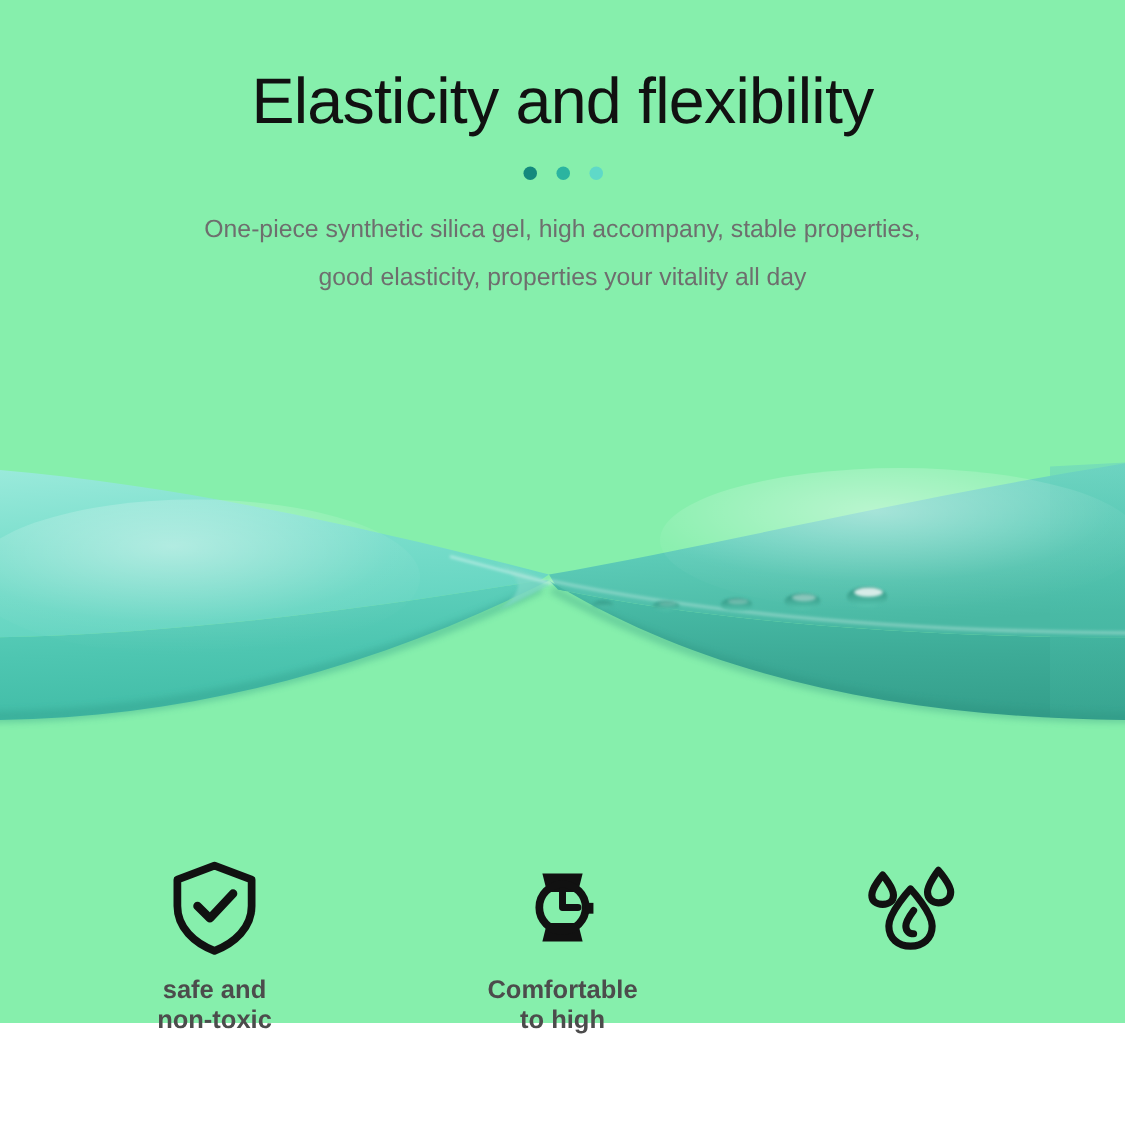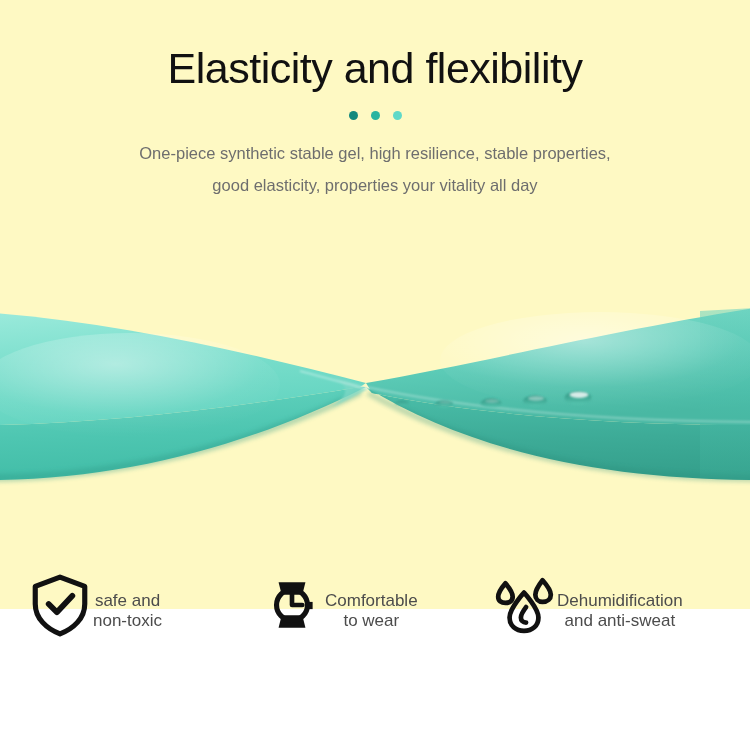--- a/index.html
+++ b/index.html
@@ -4,22 +4,22 @@
 <style>
   * { margin:0; padding:0; box-sizing:border-box; }
   html, body {
     width:750px; height:750px;
     background:#ffffff;
     font-family:"Liberation Sans", sans-serif;
     overflow:hidden;
   }
   .page {
     position:relative;
-    width:750px; height:609px;
-    background:#fef9c3;
+    width:750px; height:682px;
+    background:#86efac;
   }
 
   
   .header {
     position:absolute; top:0; left:0; width:750px;
     padding-top:46px;
     text-align:center;
   }
   .title {
     font-size:43px;
@@ -58,22 +58,23 @@
     position:absolute;
     left:0; top:572px;
     width:750px;
     display:flex;
     justify-content:center;
     align-items:flex-start;
   }
   .feature {
     width:232px;
     display:flex;
-    flex-direction:row;
+    flex-direction:column;
     align-items:center;
+    font-weight:bold;
   }
   .feature-icon {
     height:66px;
     display:flex;
     align-items:center;
     justify-content:center;
   }
   .feature-icon svg { display:block; }
   .feature-label {
     margin-top:12px;
@@ -92,21 +93,21 @@
   <div class="header">
     <h1 class="title">Elasticity and flexibility</h1>
 
     <div class="dots">
       <span class="dot" style="background: rgb(20, 137, 125);"></span>
       <span class="dot" style="background: rgb(43, 180, 160);"></span>
       <span class="dot" style="background: rgb(95, 217, 200);"></span>
     </div>
 
     <div class="subtitle">
-      <div>One-piece synthetic stable gel, high resilience, stable properties,</div>
+      <div>One-piece synthetic silica gel, high accompany, stable properties,</div>
       <div>good elasticity, properties your vitality all day</div>
     </div>
   </div>
 
   <div class="product">
     <svg viewBox="0 0 750 240" xmlns="http://www.w3.org/2000/svg">
       <defs>
 
         <linearGradient id="gLeftTop" x1="0" y1="0" x2="0.25" y2="1">
           <stop offset="0%" stop-color="#9aeadb"></stop>
@@ -225,33 +226,29 @@
         <svg width="66" height="66" viewBox="0 0 64 64" fill="none" stroke="#111111" stroke-width="5" stroke-linecap="butt" stroke-linejoin="round">
           <path d="M19 10 H45 L42 22 H22 Z" fill="#111111" stroke="none"></path>
           <path d="M19 54 H45 L42 42 H22 Z" fill="#111111" stroke="none"></path>
           <circle cx="32" cy="32" r="15"></circle>
           <path d="M32 21 V32 H42" stroke-width="4.5" stroke-linecap="round"></path>
           <rect x="47" y="29" width="5" height="7" fill="#111111" stroke="none"></rect>
         </svg>
       </div>
       <div class="feature-label">
         <div>Comfortable</div>
-        <div>to wear</div>
+        <div>to high</div>
       </div>
     </div>
 
     <div class="feature">
       <div class="feature-icon">
         <svg width="66" height="66" viewBox="0 0 64 64" fill="none" stroke="#111111" stroke-width="4.6" stroke-linecap="round" stroke-linejoin="round">
           <path d="M32 20 C32 20 46 35 46 44 C46 52 40 57 32 57 C24 57 18 52 18 44 C18 35 32 20 32 20 Z"></path>
           <path d="M34 34 C31 38 29 41 29 44 C29 47 31 49 34 49"></path>
           <path d="M14 11 C14 11 21 19 21 24 C21 28 18 30 14 30 C10 30 7 28 7 24 C7 19 14 11 14 11 Z"></path>
           <path d="M50 8 C50 8 58 17 58 22 C58 26 55 29 50 29 C46 29 43 26 43 22 C43 17 50 8 50 8 Z"></path>
         </svg>
       </div>
-      <div class="feature-label">
-        <div>Dehumidification</div>
-        <div>and anti-sweat</div>
-      </div>
     </div>
 
   </div>
 </div>
 
 </body></html>

